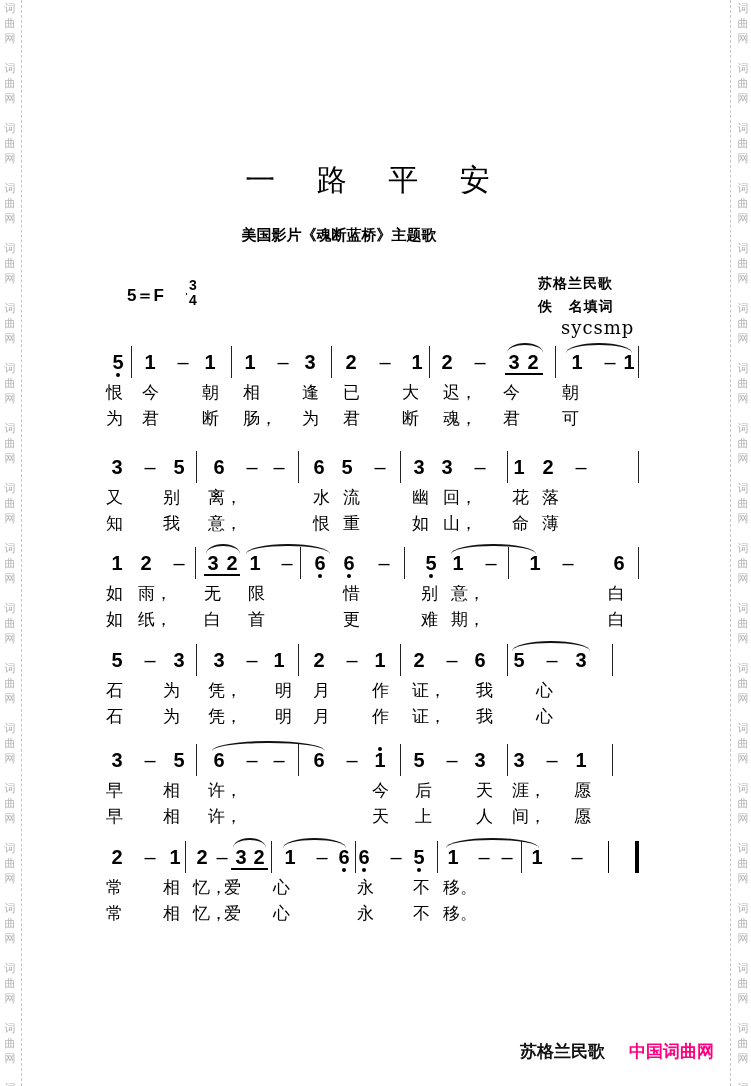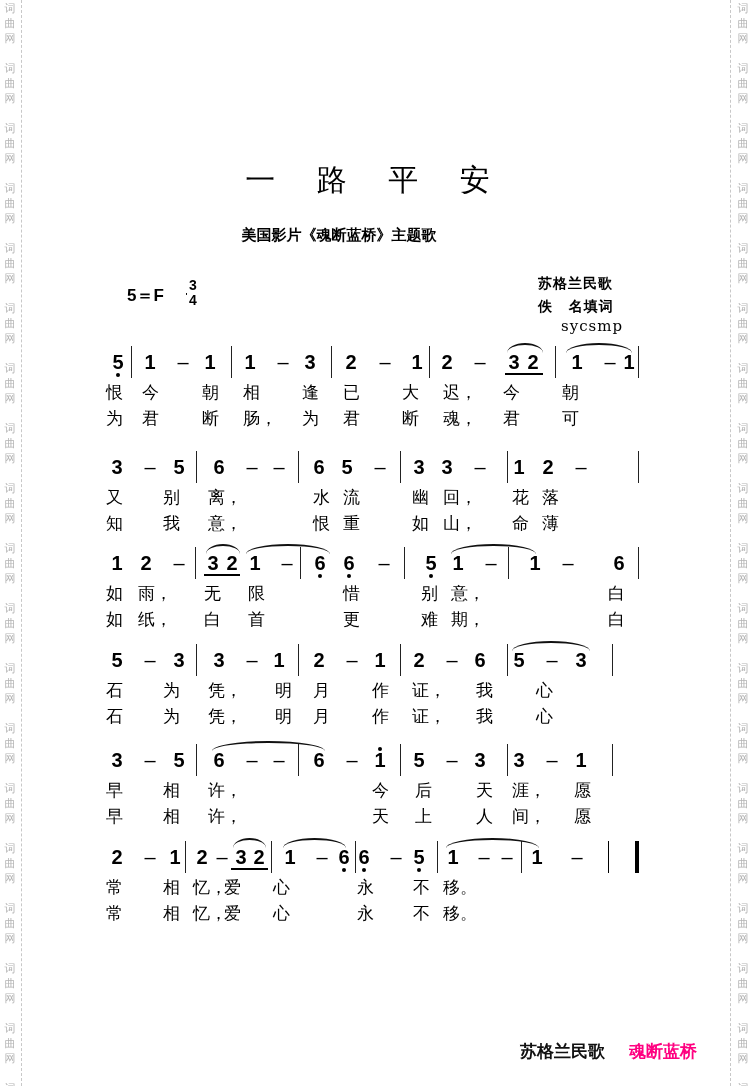--- a/index.html
+++ b/index.html
@@ -23,21 +23,21 @@
   .subtitle { position:absolute; left:0; width:678px; top:226px; text-align:center;
     font-family:"DejaVu Sans", sans-serif; font-weight:bold; font-size:15px; }
   .key { position:absolute; left:127px; top:284px; font-family:"Liberation Sans", sans-serif;
     font-weight:bold; font-size:17px; }
   .timesig { position:absolute; left:186px; top:278px; font-family:"Liberation Sans", sans-serif;
     font-weight:bold; font-size:14px; line-height:15px; text-align:center; width:14px; }
   .timesig .bar { display:block; border-top:2px solid #000; margin:0; }
   .credit { position:absolute; font-family:"DejaVu Sans", sans-serif; font-size:14px; font-weight:bold; }
   .credit.c1 { left:538px; top:275px; letter-spacing:1px; }
   .credit.c2 { left:538px; top:298px; letter-spacing:1px; word-spacing:10px; }
-  .credit.c3 { left:561px; top:317px; font-family:"DejaVu Serif", serif; font-weight:normal; font-size:15px; letter-spacing:1px; }
+  .credit.c3 { left:561px; top:317px; font-family:"DejaVu Serif", serif; font-weight:normal; font-size:18px; letter-spacing:1px; }
 
   .score { position:absolute; left:0; top:0; width:751px; height:1086px; }
   .n { position:absolute; font-family:"Liberation Sans", sans-serif; font-weight:bold;
     font-size:20px; line-height:20px; width:14px; text-align:center; }
   .n .dot-below { position:absolute; left:5px; top:21px; width:4px; height:4px; border-radius:50%; background:#000; }
   .n .dot-above { position:absolute; left:5px; top:-3px; width:4px; height:4px; border-radius:50%; background:#000; }
   .n.dash { font-weight:normal; }
   .bar { position:absolute; width:0; border-left:1.5px solid #222; }
   .bar.final { border-left:4px solid #000; }
   .bar.thin { border-left:1.5px solid #000; }
@@ -500,13 +500,13 @@
     <div class="ly" style="left: 163px; top: 903px;">相</div>
     <div class="ly" style="left: 193px; top: 903px;">忆，</div>
     <div class="ly" style="left: 224px; top: 903px;">爱</div>
     <div class="ly" style="left: 273px; top: 903px;">心</div>
     <div class="ly" style="left: 357px; top: 903px;">永</div>
     <div class="ly" style="left: 413px; top: 903px;">不</div>
     <div class="ly" style="left: 443px; top: 903px;">移。</div>
   </div>
 
 <div class="footer src">苏格兰民歌</div>
-<div class="footer site">魂断蓝桥</div>
+<div class="footer site">中国词曲网</div>
 
 </body></html>

